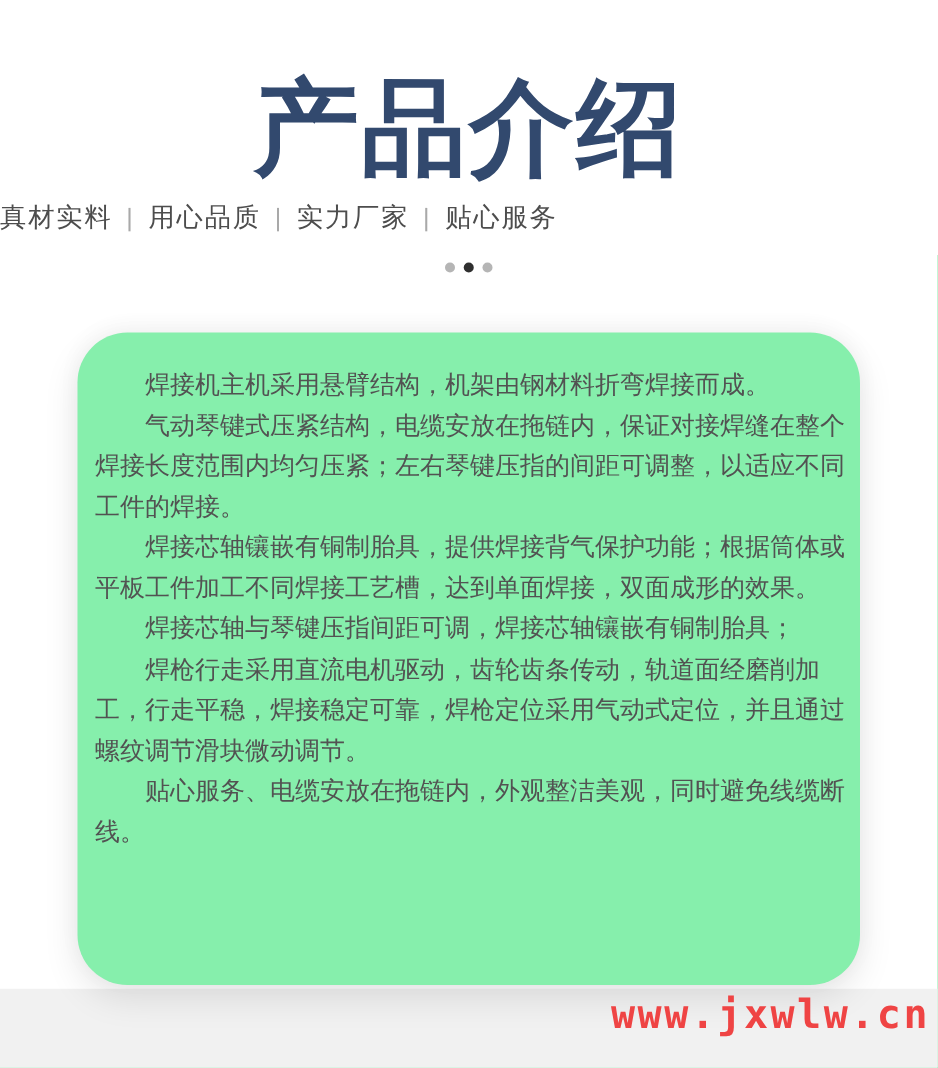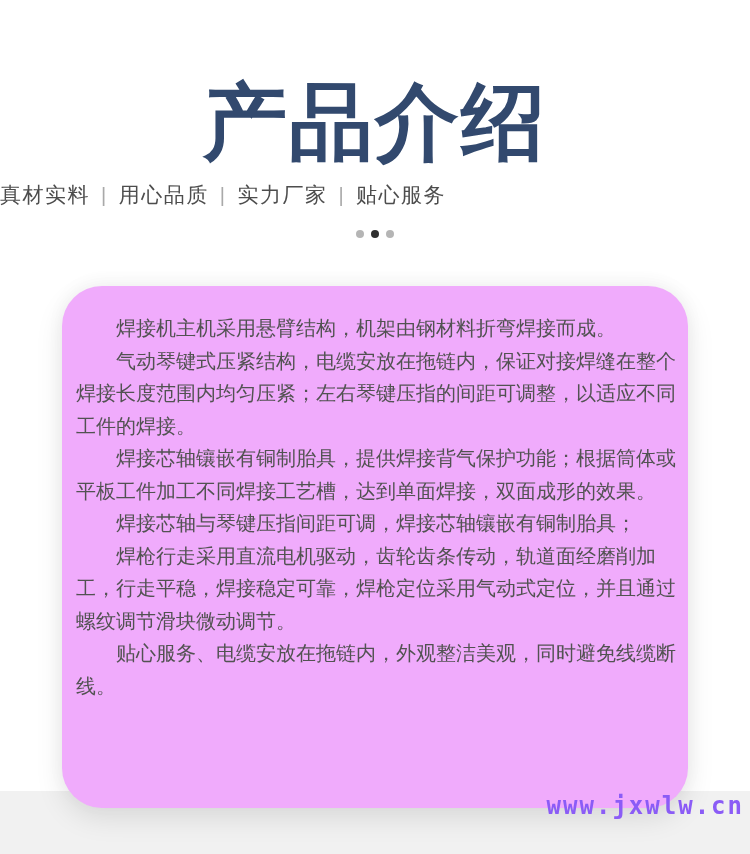--- a/index.html
+++ b/index.html
@@ -8,21 +8,21 @@
     background:#ffffff;
     font-family:"Liberation Sans", sans-serif;
     position:relative;
     overflow:hidden;
   }
   .page{width:750px;height:854px;position:relative;}
 
   
   .title{
     margin:0;
-    padding-top:72px;
+    padding-top:52px;
     text-align:center;
     font-size:84px;
     line-height:100px;
     font-weight:800;
     letter-spacing:2px;
     color:#32496e;
   }
 
   
   .tagline{
@@ -55,21 +55,21 @@
     cursor:pointer;
   }
   .dot.active{background:#2f2f2f;}
 
   
   .card{
     position:relative;
     z-index:2;
     width:600px;
     margin:47px auto 0 auto;
-    background:#f0abfc;
+    background:#86efac;
     border-radius:40px;
     padding:26px 12px 40px 14px;
     box-shadow:0 10px 28px rgba(0,0,0,0.10), 0 -4px 18px rgba(0,0,0,0.04);
     min-height:456px;
     box-sizing:content-box;
   }
   .card p{
     margin:0;
     font-size:20px;
     line-height:32.5px;
@@ -89,23 +89,23 @@
   }
 
   
   .watermark{
     position:absolute;
     z-index:3;
     top:792px;
     right:6px;
     font-family:"DejaVu Sans Mono", monospace;
     font-weight:700;
-    font-size:24px;
+    font-size:32px;
     letter-spacing:2px;
-    color:#8b5cf6;
+    color:#ef4444;
     white-space:nowrap;
     text-align:right;
   }
 </style>
 </head>
 <body>
 
 <div class="page">
 
   <h1 class="title">产品介绍</h1>

